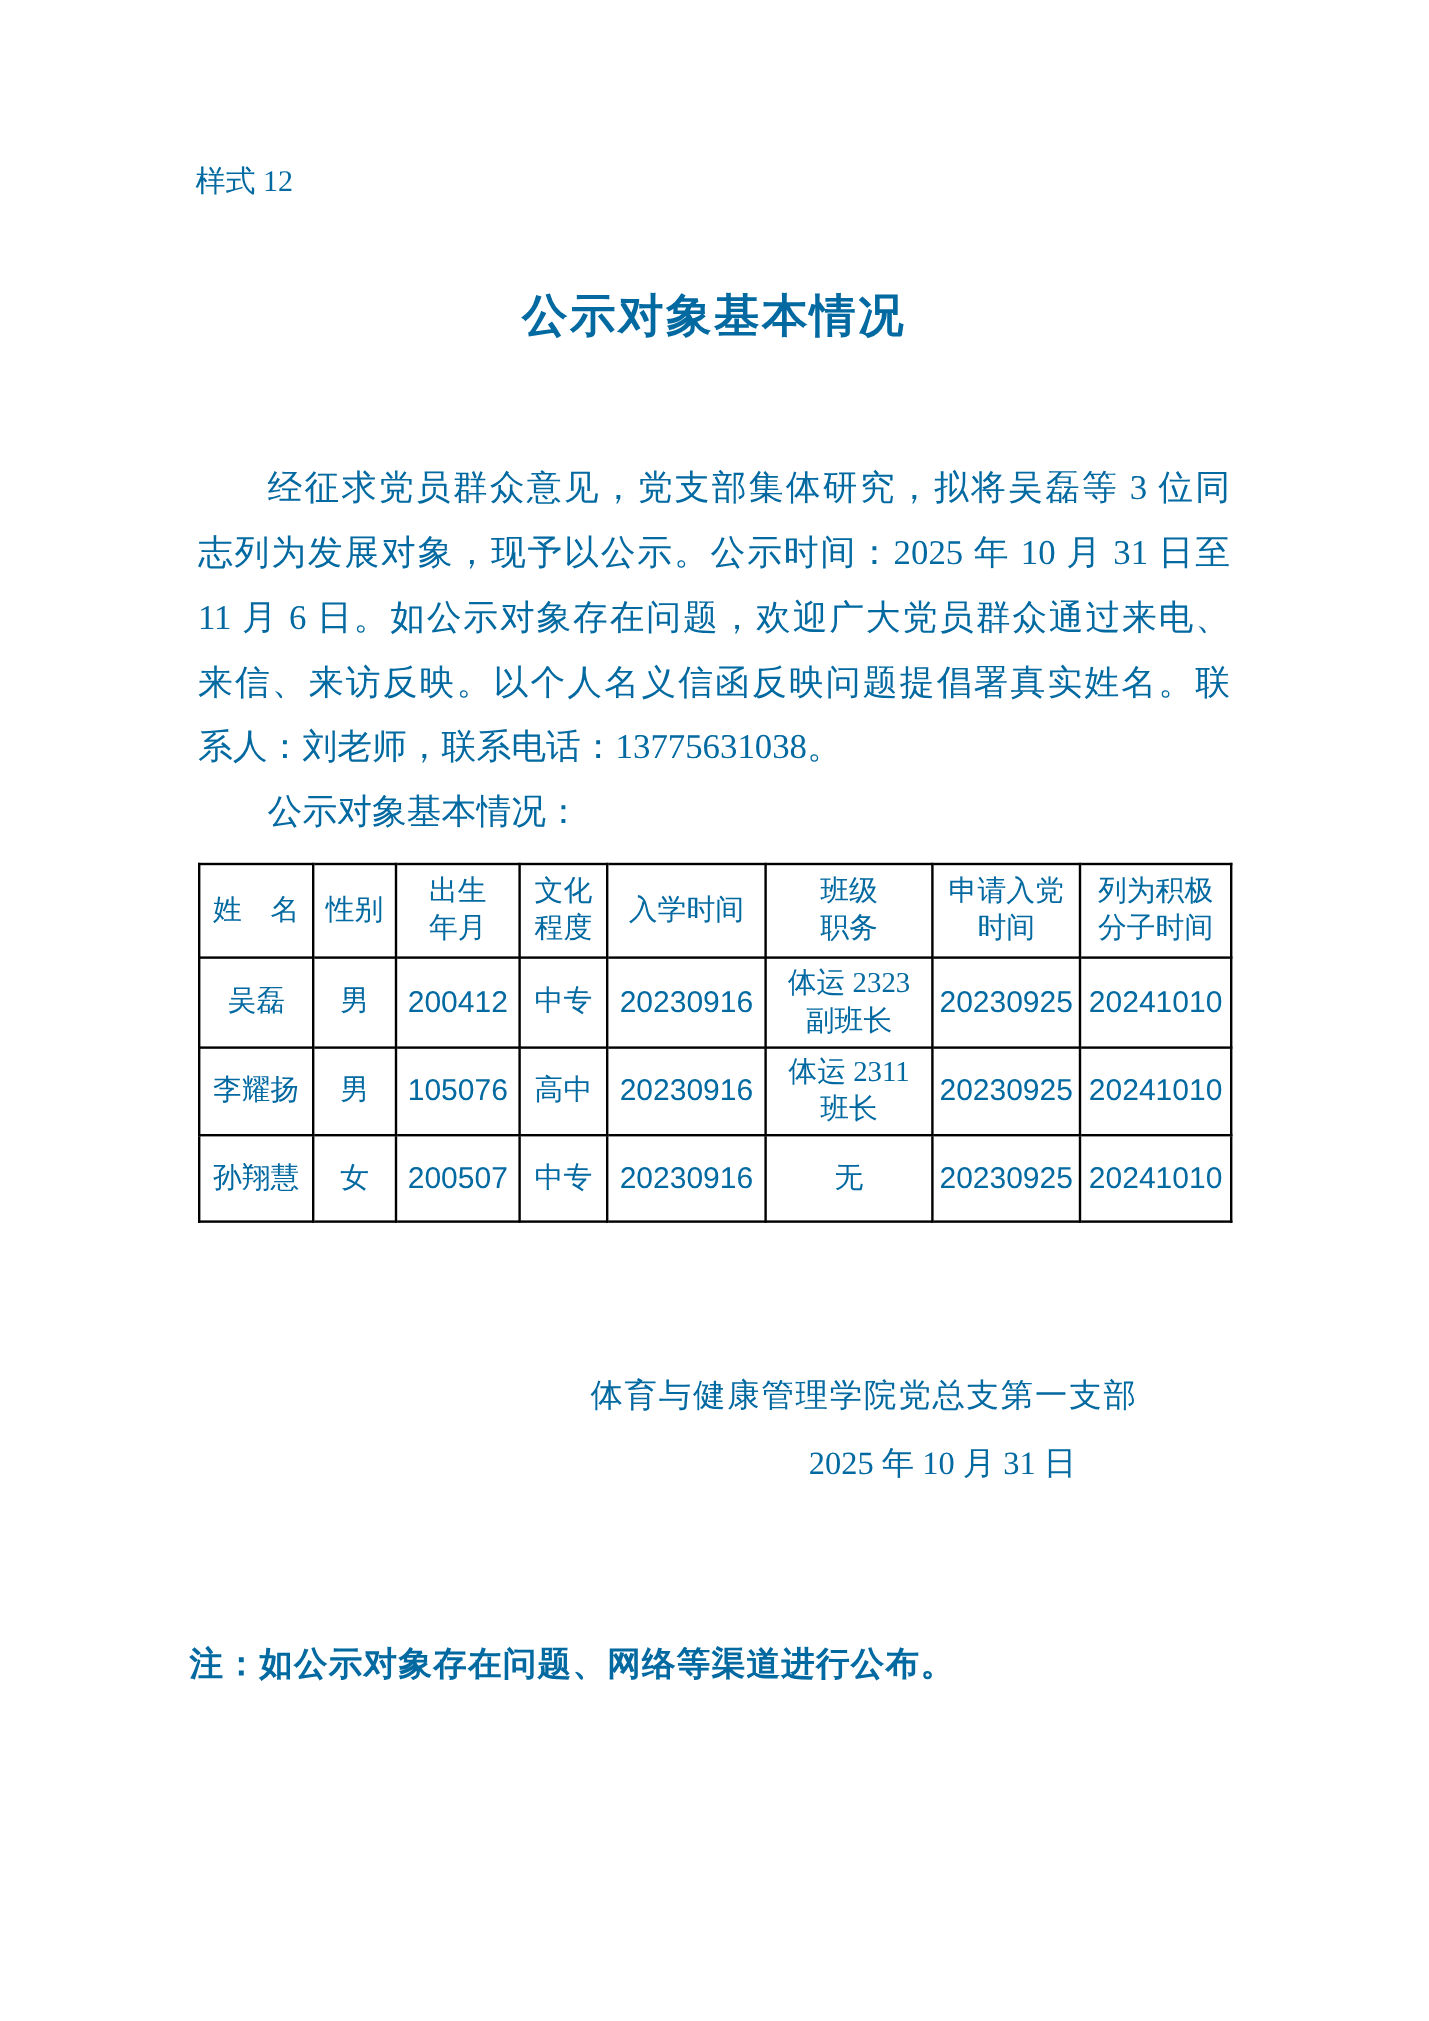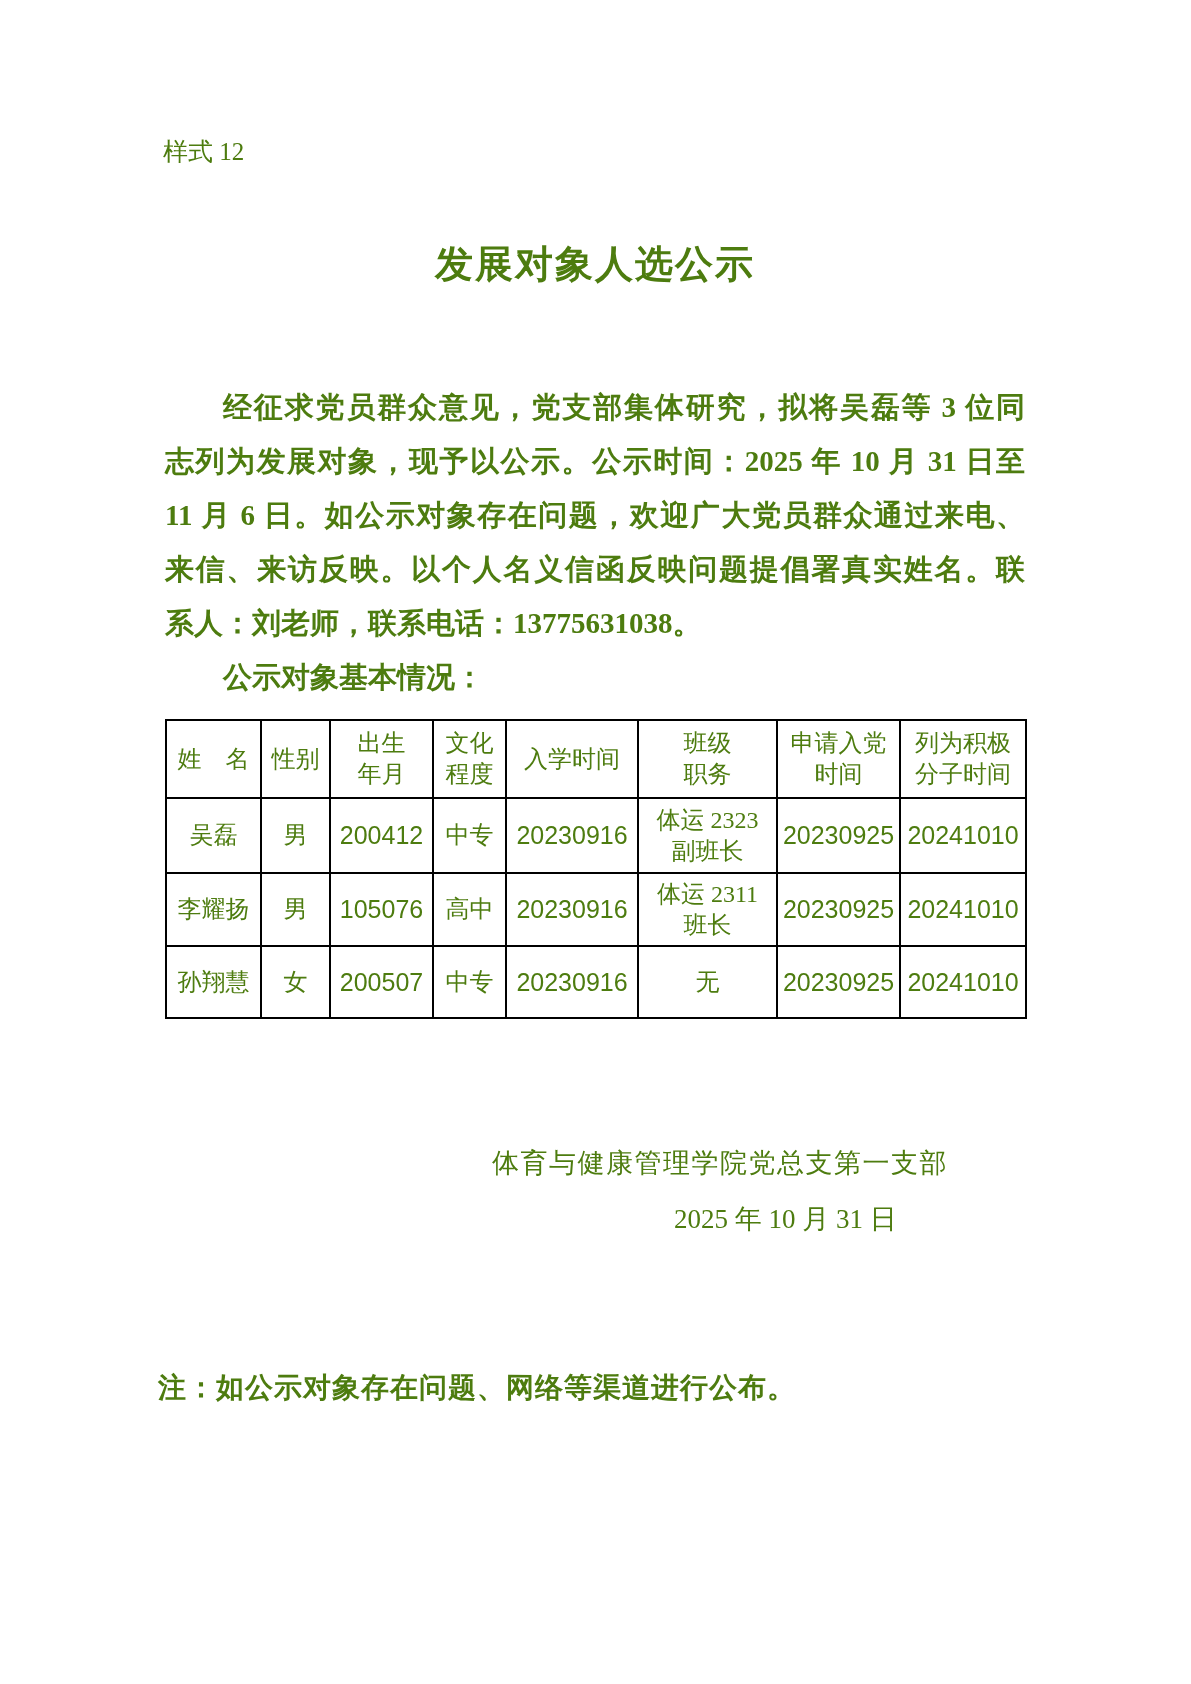--- a/index.html
+++ b/index.html
@@ -1,21 +1,21 @@
 <!DOCTYPE html>
 <html><head>
 <meta charset="utf-8">
 <style>
   html, body { margin: 0; padding: 0; background: #ffffff; }
   .page {
     position: relative;
     width: 1191px;
     height: 1684px;
     background: #ffffff;
-    color: #4d7c0f;
+    color: #0369a1;
     font-family: "Liberation Serif", "DejaVu Serif", serif;
     overflow: hidden;
   }
   .form-label {
     position: absolute;
     left: 163px;
     top: 136px;
     font-size: 25px;
     line-height: 32px;
   }
@@ -29,21 +29,20 @@
     font-weight: bold;
     letter-spacing: 2px;
     line-height: 48px;
   }
   .body-block {
     position: absolute;
     left: 165px;
     top: 380px;
     width: 860px;
     font-size: 29px;
-    font-weight: bold;
   }
   .body-line {
     height: 54px;
     line-height: 54px;
     text-align: justify;
     text-align-last: justify;
     white-space: normal;
   }
   .body-line.indent { text-indent: 58px; }
   .body-line.plain { text-align: center; text-align-last: left; }
@@ -98,21 +97,21 @@
     line-height: 40px;
   }
 </style>
 </head>
 <body>
 
 <div class="page">
 
   <div class="form-label">样式 12</div>
 
-  <div class="doc-title">发展对象人选公示</div>
+  <div class="doc-title">公示对象基本情况</div>
 
   <div class="body-block">
     <div class="body-line indent">经征求党员群众意见，党支部集体研究，拟将吴磊等 3 位同</div>
     <div class="body-line">志列为发展对象，现予以公示。公示时间：2025 年 10 月 31 日至</div>
     <div class="body-line">11 月 6 日。如公示对象存在问题，欢迎广大党员群众通过来电、</div>
     <div class="body-line">来信、来访反映。以个人名义信函反映问题提倡署真实姓名。联</div>
     <div class="body-line plain">系人：刘老师，联系电话：13775631038。</div>
     <div class="body-line plain indent">公示对象基本情况：</div>
   </div>
 

